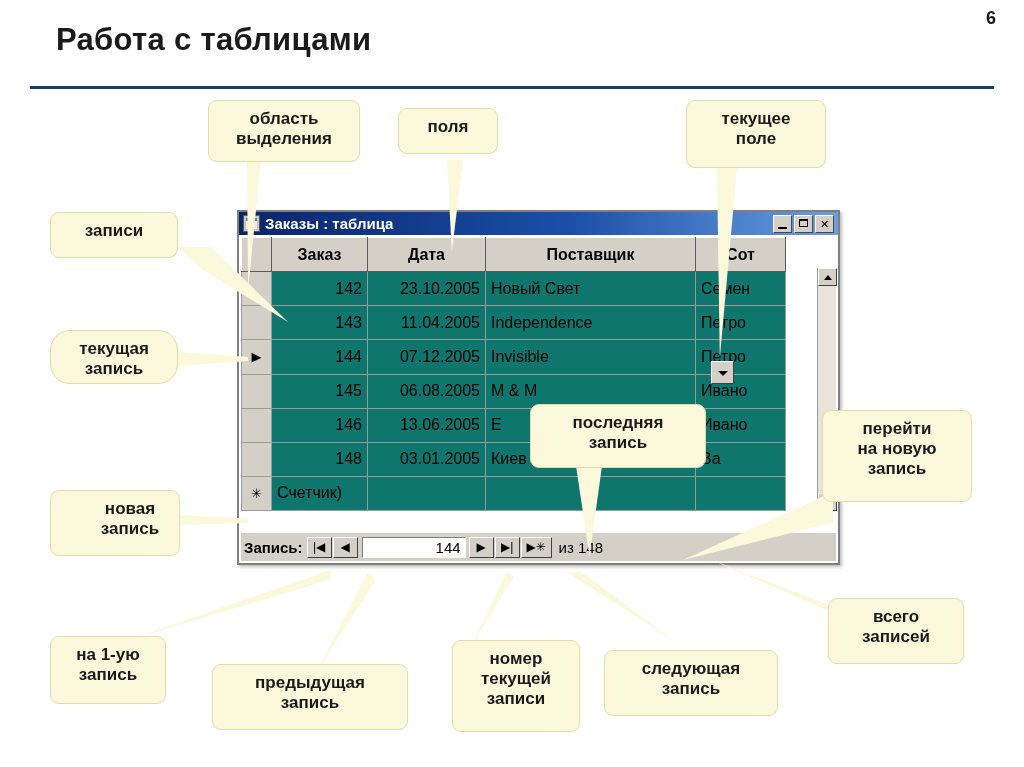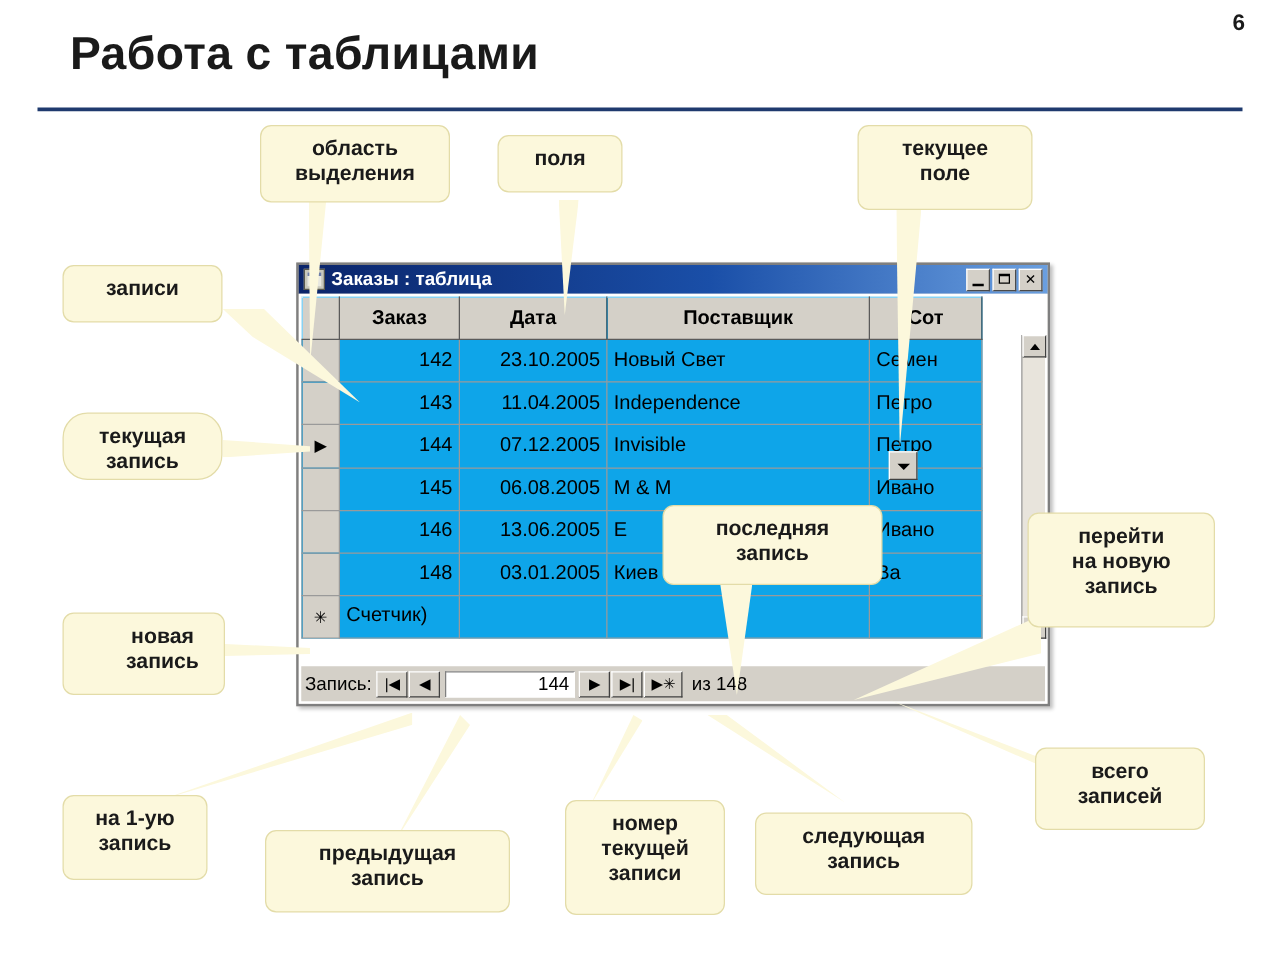--- a/index.html
+++ b/index.html
@@ -13,21 +13,21 @@
     font-family: "Liberation Sans", sans-serif;
     overflow: hidden;
     position: relative;
   }
 
   
   .slide-title {
     position: absolute;
     left: 56px;
     top: 22px;
-    font-size: 37px;
+    font-size: 31px;
     font-weight: bold;
     color: #1a1a1a;
     letter-spacing: 0.3px;
   }
   .slide-number {
     position: absolute;
     right: 28px;
     top: 8px;
     font-size: 18px;
     font-weight: bold;
@@ -150,21 +150,21 @@
     right: 2px;
     height: 274px;
     display: flex;
     overflow: hidden;
   }
   table.dg {
     border-collapse: collapse;
     table-layout: fixed;
     font-size: 16px;
     color: #000;
-    background: #0ea5e9;
+    background: #0f766e;
   }
   table.dg th, table.dg td {
     border: 1px solid #9a9a9a;
     height: 31px;
     padding: 0 5px;
     box-sizing: border-box;
     white-space: nowrap;
     overflow: hidden;
   }
   table.dg th {
@@ -253,21 +253,21 @@
     position: absolute;
     left: 2px; right: 2px; bottom: 2px;
     height: 28px;
     background: #d4d0c8;
     display: flex;
     align-items: center;
     padding: 0 3px;
     box-sizing: border-box;
     font-size: 15px;
   }
-  .nav-label { margin-right: 4px; white-space: nowrap; }
+  .nav-label { margin-right: 4px; white-space: nowrap; font-weight: bold; }
   .nav-btn {
     width: 25px; height: 21px;
     background: #d4d0c8;
     border: 1px solid #fff;
     border-right-color: #404040;
     border-bottom-color: #404040;
     box-sizing: border-box;
     position: relative;
     margin-right: 1px;
   }

